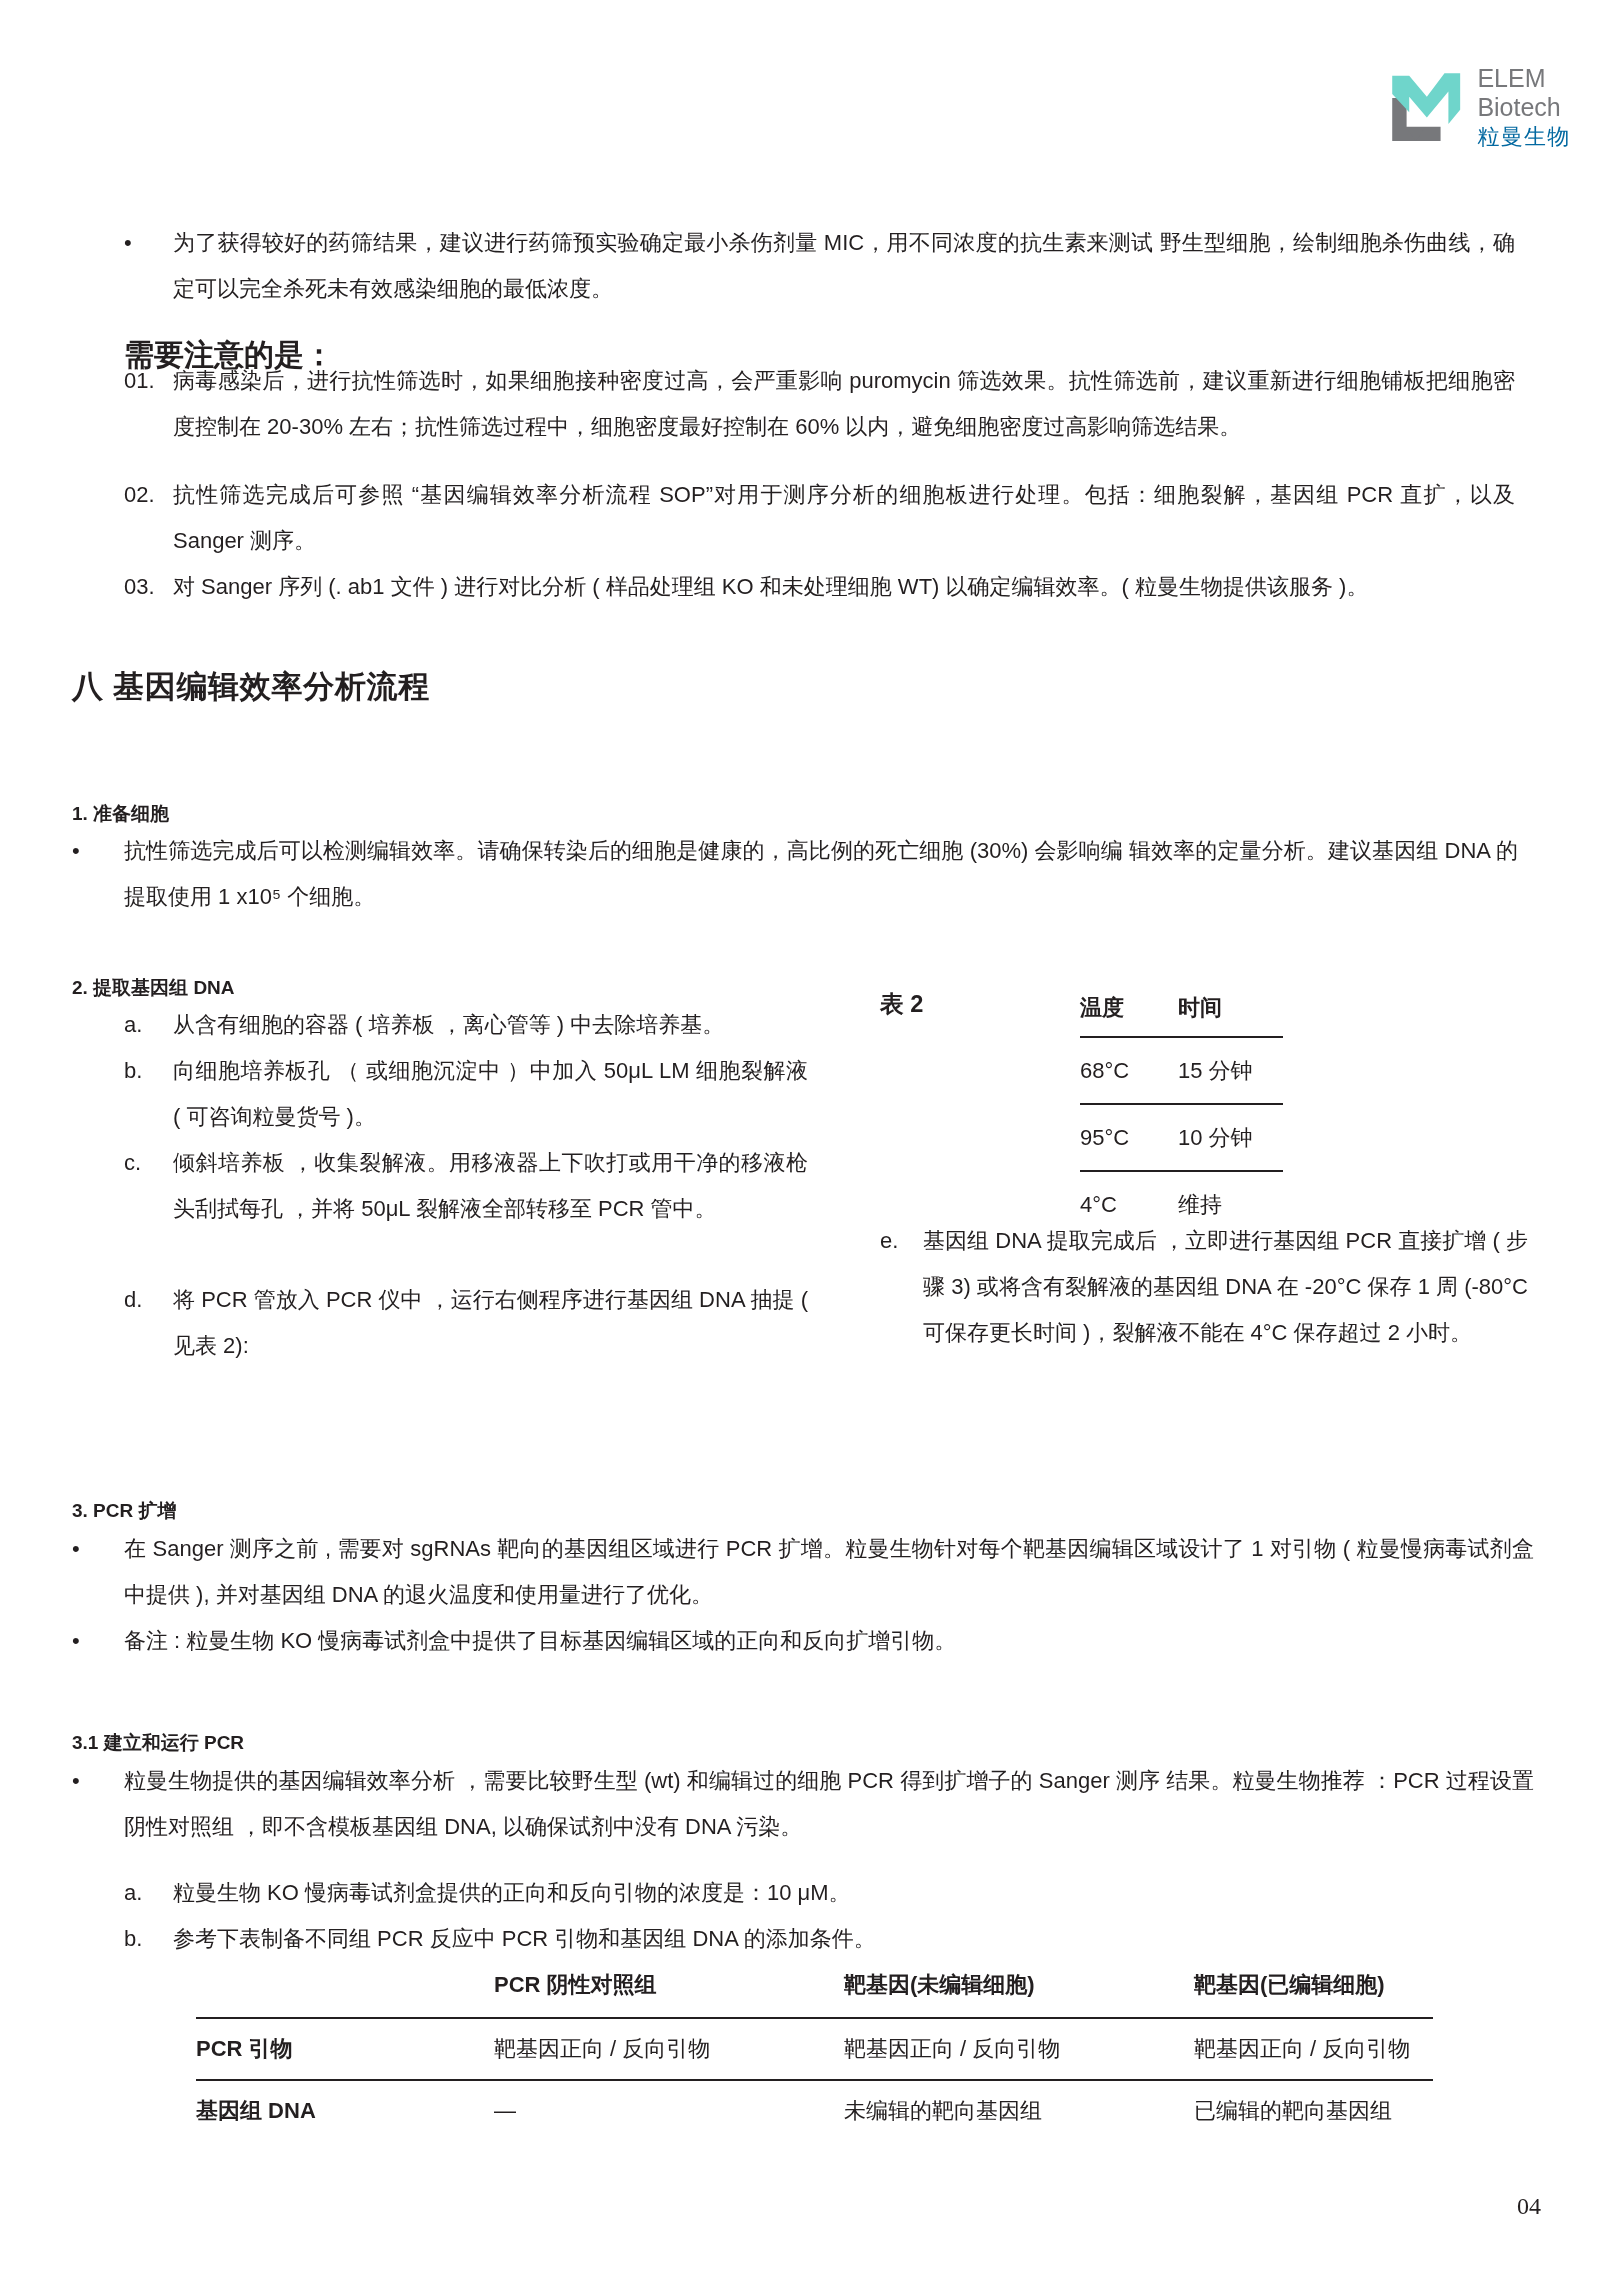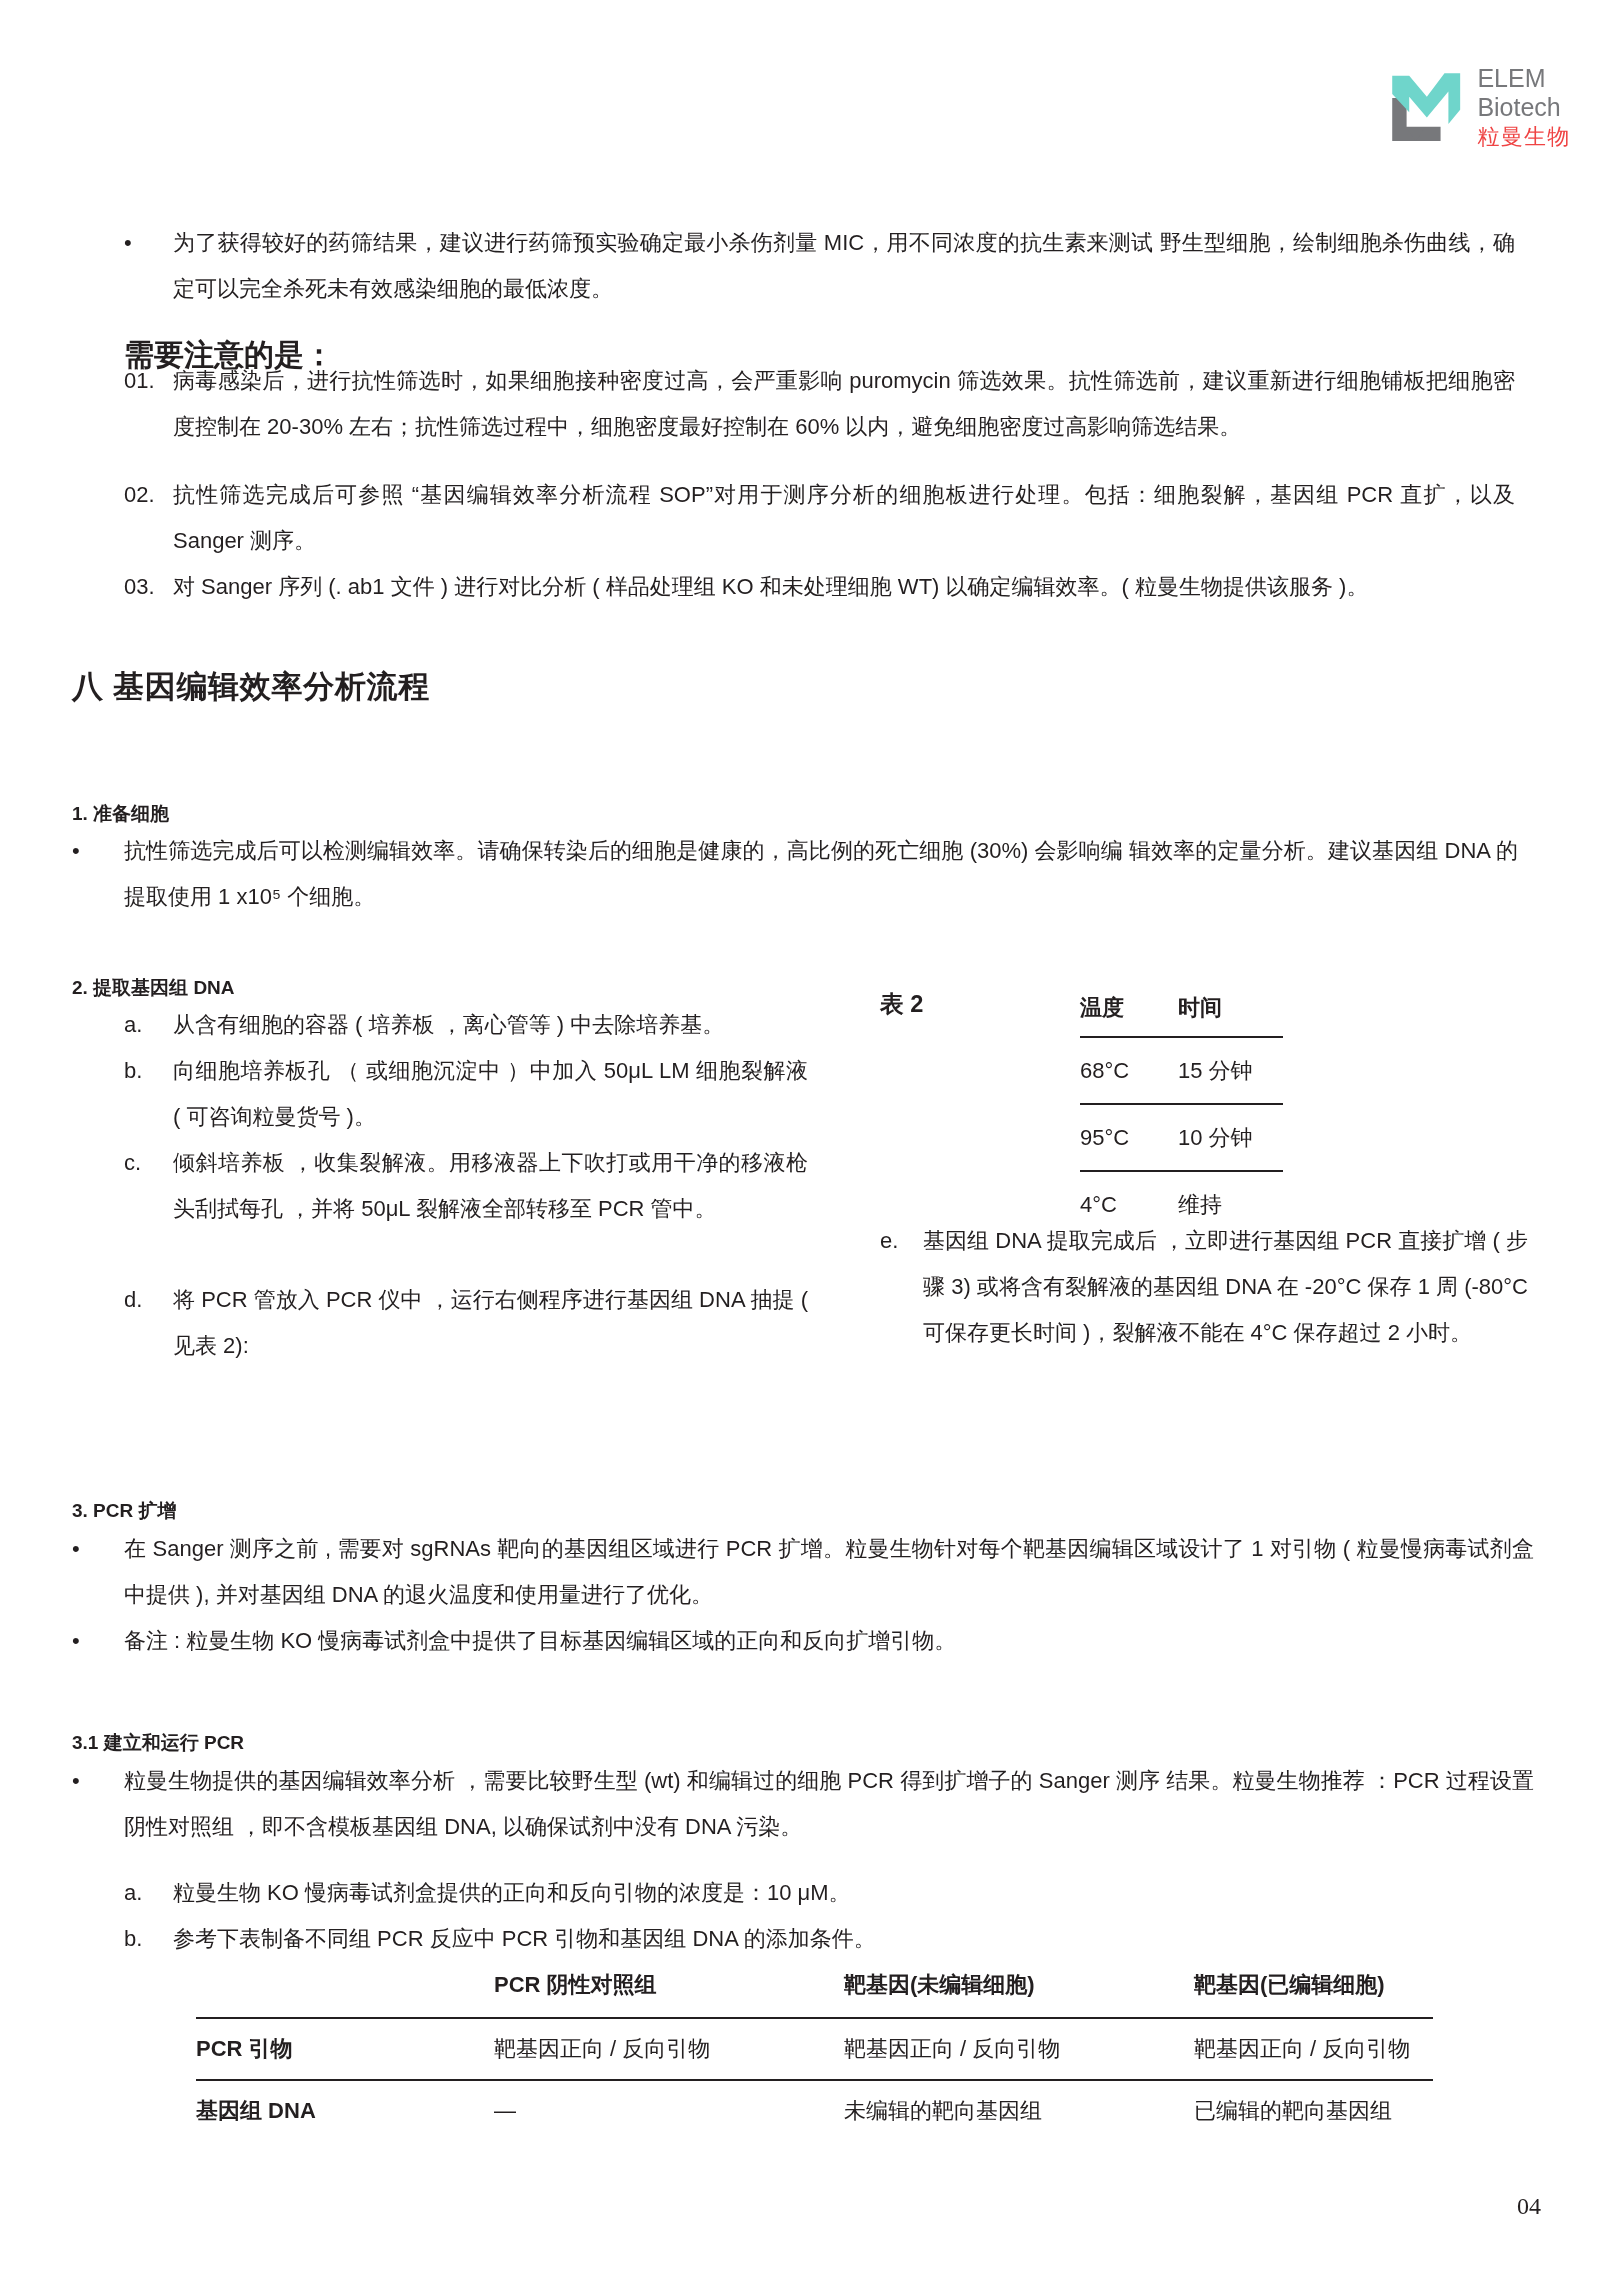--- a/index.html
+++ b/index.html
@@ -20,21 +20,21 @@
   .marker-e{flex:0 0 43px;}
   .li .txt{flex:1 1 auto;}
   .h-notes{font-size:30px;font-weight:bold;line-height:29px;}
   .h-big{font-size:31px;font-weight:bold;line-height:37px;letter-spacing:0.7px;}
   .h-sub{font-size:19px;font-weight:bold;line-height:29px;margin-top:12px;}
   
   .logo{display:flex;align-items:flex-start;}
   .logo-mark{width:71px;height:81px;margin-right:14.4px;}
   .logo-text{display:flex;flex-direction:column;}
   .logo-en{font-size:25px;line-height:29px;color:#77787b;font-weight:500;}
-  .logo-cn{font-size:22px;line-height:30px;color:#ef4444;letter-spacing:1.3px;}
+  .logo-cn{font-size:22px;line-height:30px;color:#0369a1;letter-spacing:1.3px;}
   
   .t2-wrap{display:flex;}
   .t2-label{width:200px;font-size:23.6px;font-weight:bold;line-height:31px;}
   table.t2{border-collapse:collapse;}
   table.t2 th,table.t2 td{text-align:left;font-size:22px;padding:0;vertical-align:middle;}
   table.t2 th{font-weight:bold;height:38px;padding-bottom:9.2px;}
   table.t2 td{height:65px;}
   table.t2 .c-temp{width:98px;}
   table.t2 .c-time{width:105px;}
   table.t2 tr.rule{border-bottom:2px solid #231f20;}

